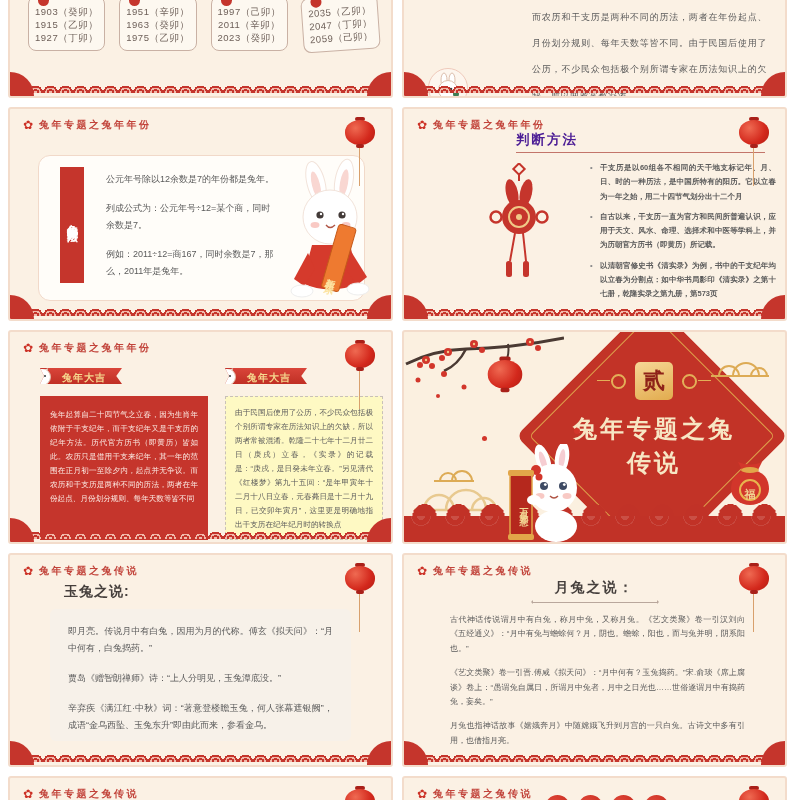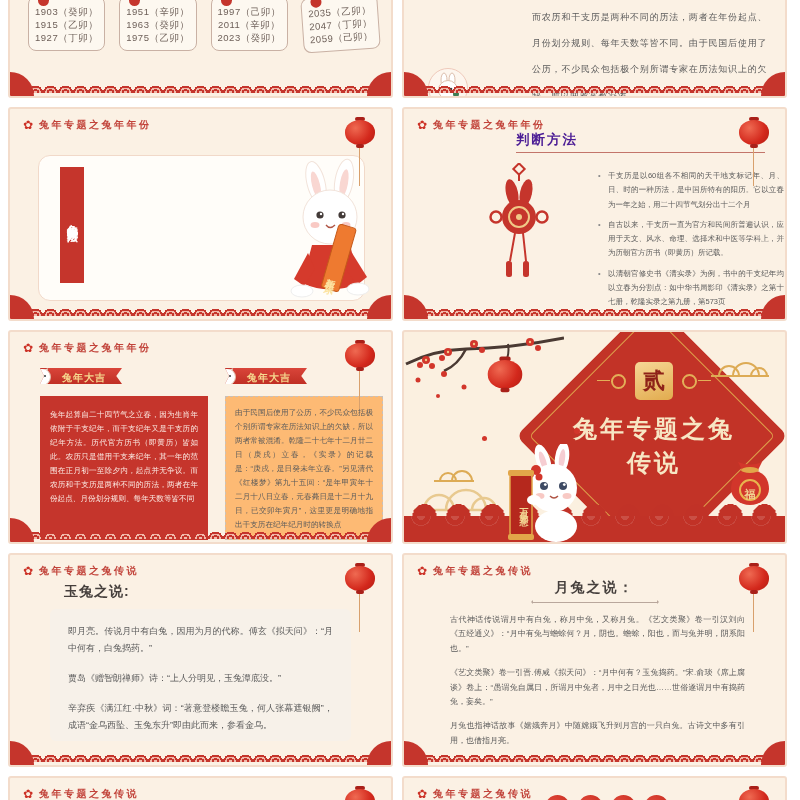--- a/index.html
+++ b/index.html
@@ -54,35 +54,35 @@
   .mtext{position:absolute;left:96px;top:62px;width:172px;font-size:9px;color:#5b5b5b;line-height:1.9;z-index:2;}
   .mtext p{margin:0 0 12px;}
   .rabbitC{position:absolute;right:14px;bottom:8px;z-index:2;}
   .scrolltextC{position:absolute;right:52px;bottom:40px;writing-mode:vertical-rl;transform:rotate(16deg);
                font-size:9.5px;font-weight:bold;color:#fce3a0;letter-spacing:2px;z-index:3;}
 
   
   .jtitle{position:absolute;left:112px;top:22px;font-size:13.5px;font-weight:bold;color:#4c1d95;letter-spacing:2px;}
   .jline{position:absolute;left:112px;right:20px;top:43px;border-top:1px solid #c3756a;}
   .knot{position:absolute;left:84px;top:54px;}
-  .jbullets{position:absolute;left:186px;top:52px;width:186px;margin:8px;padding:0;}
+  .jbullets{position:absolute;left:186px;top:52px;width:186px;margin:0;padding:0;font-weight:bold;}
   .jbullets li{list-style:none;position:relative;padding-left:10px;font-size:7.5px;line-height:1.9;
                color:#5b5b5b;margin-bottom:6px;text-align:justify;}
   .jbullets li::before{content:"\2022";position:absolute;left:0;top:0;color:#8a8a8a;}
 
   
   .ribbon{position:absolute;top:36px;height:16px;background:linear-gradient(#d9453a,#c02f24);
           color:#f6d88e;font-size:10px;font-weight:bold;letter-spacing:1px;line-height:20px;
           padding:0 16px 0 22px;z-index:2;
           clip-path:polygon(0 0,100% 0,93% 50%,100% 100%,0 100%,5% 50%);}
   .ribbon .rb{position:absolute;left:-12px;top:-7px;}
   .redbox{position:absolute;left:30px;top:64px;width:168px;height:144px;background:#c5352c;
           padding:12px 10px;box-sizing:border-box;color:#fbe9e2;font-size:7.6px;line-height:1.85;
           text-align:justify;overflow:hidden;}
-  .dashbox{position:absolute;left:215px;top:64px;width:158px;height:144px;background:#fdba74;
+  .dashbox{position:absolute;left:215px;top:64px;width:158px;height:144px;background:#fef9c3;
            border:1px dashed #c9c0b8;padding:9px 9px;box-sizing:border-box;color:#5b5b5b;
            font-size:7.6px;line-height:1.85;text-align:justify;overflow:hidden;}
 
   
   .divider{background:#fbf0e0;}
   .diamond{position:absolute;left:152px;top:8px;width:192px;height:192px;background:#c23327;
            transform:rotate(45deg);border-radius:8px;z-index:1;}
   .diamond::before{content:"";position:absolute;inset:9px;border:1.5px solid #dea14b;border-radius:5px;}
   .dcontent{position:absolute;left:138px;top:30px;width:224px;text-align:center;z-index:2;}
   .badge-row{display:flex;align-items:center;justify-content:center;gap:9px;}
@@ -198,20 +198,25 @@
         <span>兔年专题之兔年年份</span>
       </div>
       <div class="lantern">
         <i class="lcap"></i>
           <i class="lbody"></i>
           <i class="ltail"></i>
           <i class="lstr"></i>
       </div>
       <div class="panel"></div>
       <div class="vbanner">兔年年份判断方法：</div>
+      <div class="mtext">
+        <p>公元年号除以12余数是7的年份都是兔年。</p>
+        <p>列成公式为：公元年号÷12=某个商，同时余数是7。</p>
+        <p>例如：2011÷12=商167，同时余数是7，那么，2011年是兔年。</p>
+      </div>
       <div class="rabbitC">
         <svg width="95" height="150" viewBox="0 0 95 150">
           <ellipse cx="34" cy="26" rx="9" ry="22" fill="#fff" stroke="#f2e3da" transform="rotate(-14 34 26)"></ellipse>
           <ellipse cx="34" cy="28" rx="4" ry="14" fill="#f9d7d2" transform="rotate(-14 34 28)"></ellipse>
           <ellipse cx="62" cy="24" rx="9" ry="22" fill="#fff" stroke="#f2e3da" transform="rotate(10 62 24)"></ellipse>
           <ellipse cx="62" cy="26" rx="4" ry="14" fill="#f9d7d2" transform="rotate(10 62 26)"></ellipse>
           <path d="M30 88 h38 l10 38 q-30 13 -58 0 z" fill="#d53a2c"></path>
           <path d="M26 96 l-14 26 10 7 11-17 z" fill="#d53a2c"></path>
           <path d="M70 96 l15 24 -10 8 -12-17 z" fill="#d53a2c"></path>
           <ellipse cx="20" cy="134" rx="11" ry="6" fill="#fff" stroke="#eee"></ellipse>

